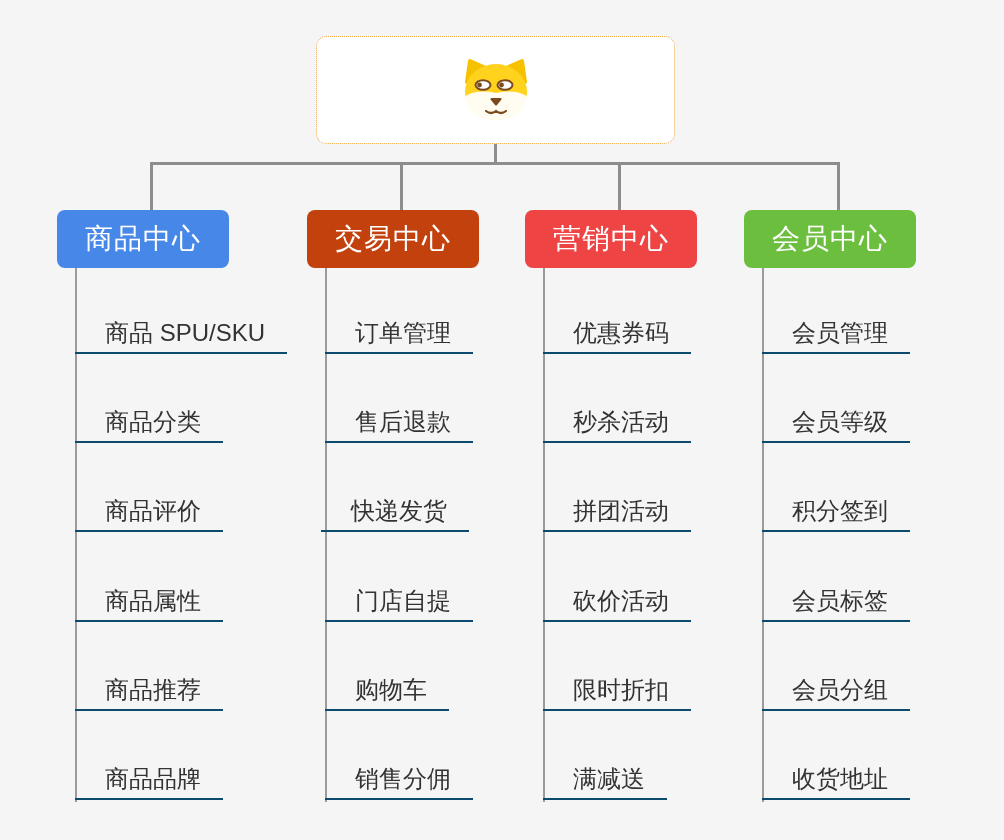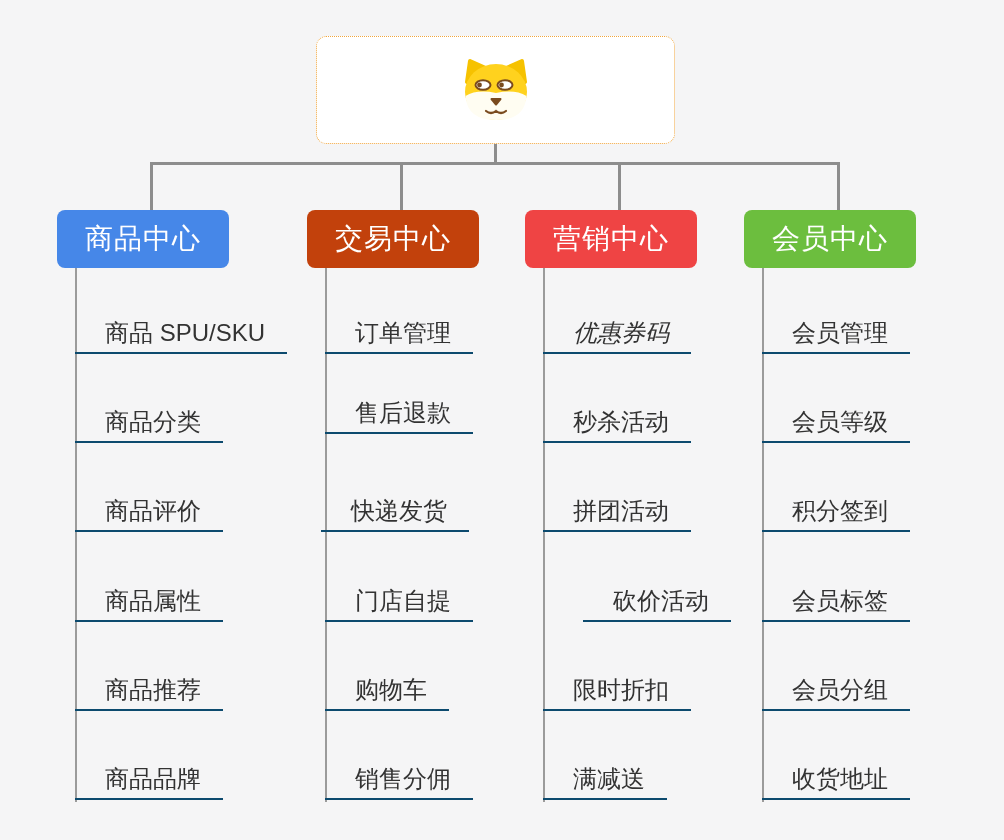--- a/index.html
+++ b/index.html
@@ -100,48 +100,48 @@
       </div>
       <div class="sub-item" style="left: 75px; top: 754px;">
         <span>商品品牌</span>
       </div>
       <div class="line" style="left: 399.5px; top: 162px; width: 3px; height: 48px; background: rgb(141, 141, 141);"></div>
       <div class="branch-header" style="left: 307px; background: #c2410c;">交易中心</div>
       <div class="trunk" style="left: 325px; top: 268px; height: 534px;"></div>
       <div class="sub-item" style="left: 325px; top: 308px;">
         <span>订单管理</span>
       </div>
-      <div class="sub-item" style="left: 325px; top: 388px; align-items: flex-end;">
+      <div class="sub-item" style="left: 325px; top: 397px; align-items: flex-end;">
         <span>售后退款</span>
       </div>
       <div class="sub-item" style="left: 321px; top: 486px;">
         <span>快递发货</span>
       </div>
       <div class="sub-item" style="left: 325px; top: 576px;">
         <span>门店自提</span>
       </div>
       <div class="sub-item" style="left: 325px; top: 665px;">
         <span>购物车</span>
       </div>
       <div class="sub-item" style="left: 325px; top: 754px;">
         <span>销售分佣</span>
       </div>
       <div class="line" style="left: 617.5px; top: 162px; width: 3px; height: 48px; background: rgb(141, 141, 141);"></div>
       <div class="branch-header" style="left: 525px; background: #ef4444;">营销中心</div>
       <div class="trunk" style="left: 543px; top: 268px; height: 534px;"></div>
-      <div class="sub-item" style="left: 543px; top: 308px; font-style: italic;">
+      <div class="sub-item" style="left: 543px; top: 308px;">
         <span>优惠券码</span>
       </div>
       <div class="sub-item" style="left: 543px; top: 397px;">
         <span>秒杀活动</span>
       </div>
       <div class="sub-item" style="left: 543px; top: 486px;">
         <span>拼团活动</span>
       </div>
-      <div class="sub-item" style="left: 543px; top: 576px; margin-left: 40px;">
+      <div class="sub-item" style="left: 543px; top: 576px;">
         <span>砍价活动</span>
       </div>
       <div class="sub-item" style="left: 543px; top: 665px;">
         <span>限时折扣</span>
       </div>
       <div class="sub-item" style="left: 543px; top: 754px;">
         <span>满减送</span>
       </div>
       <div class="line" style="left: 836.5px; top: 162px; width: 3px; height: 48px; background: rgb(141, 141, 141);"></div>
       <div class="branch-header" style="left: 744px; background: rgb(108, 190, 62);">会员中心</div>

